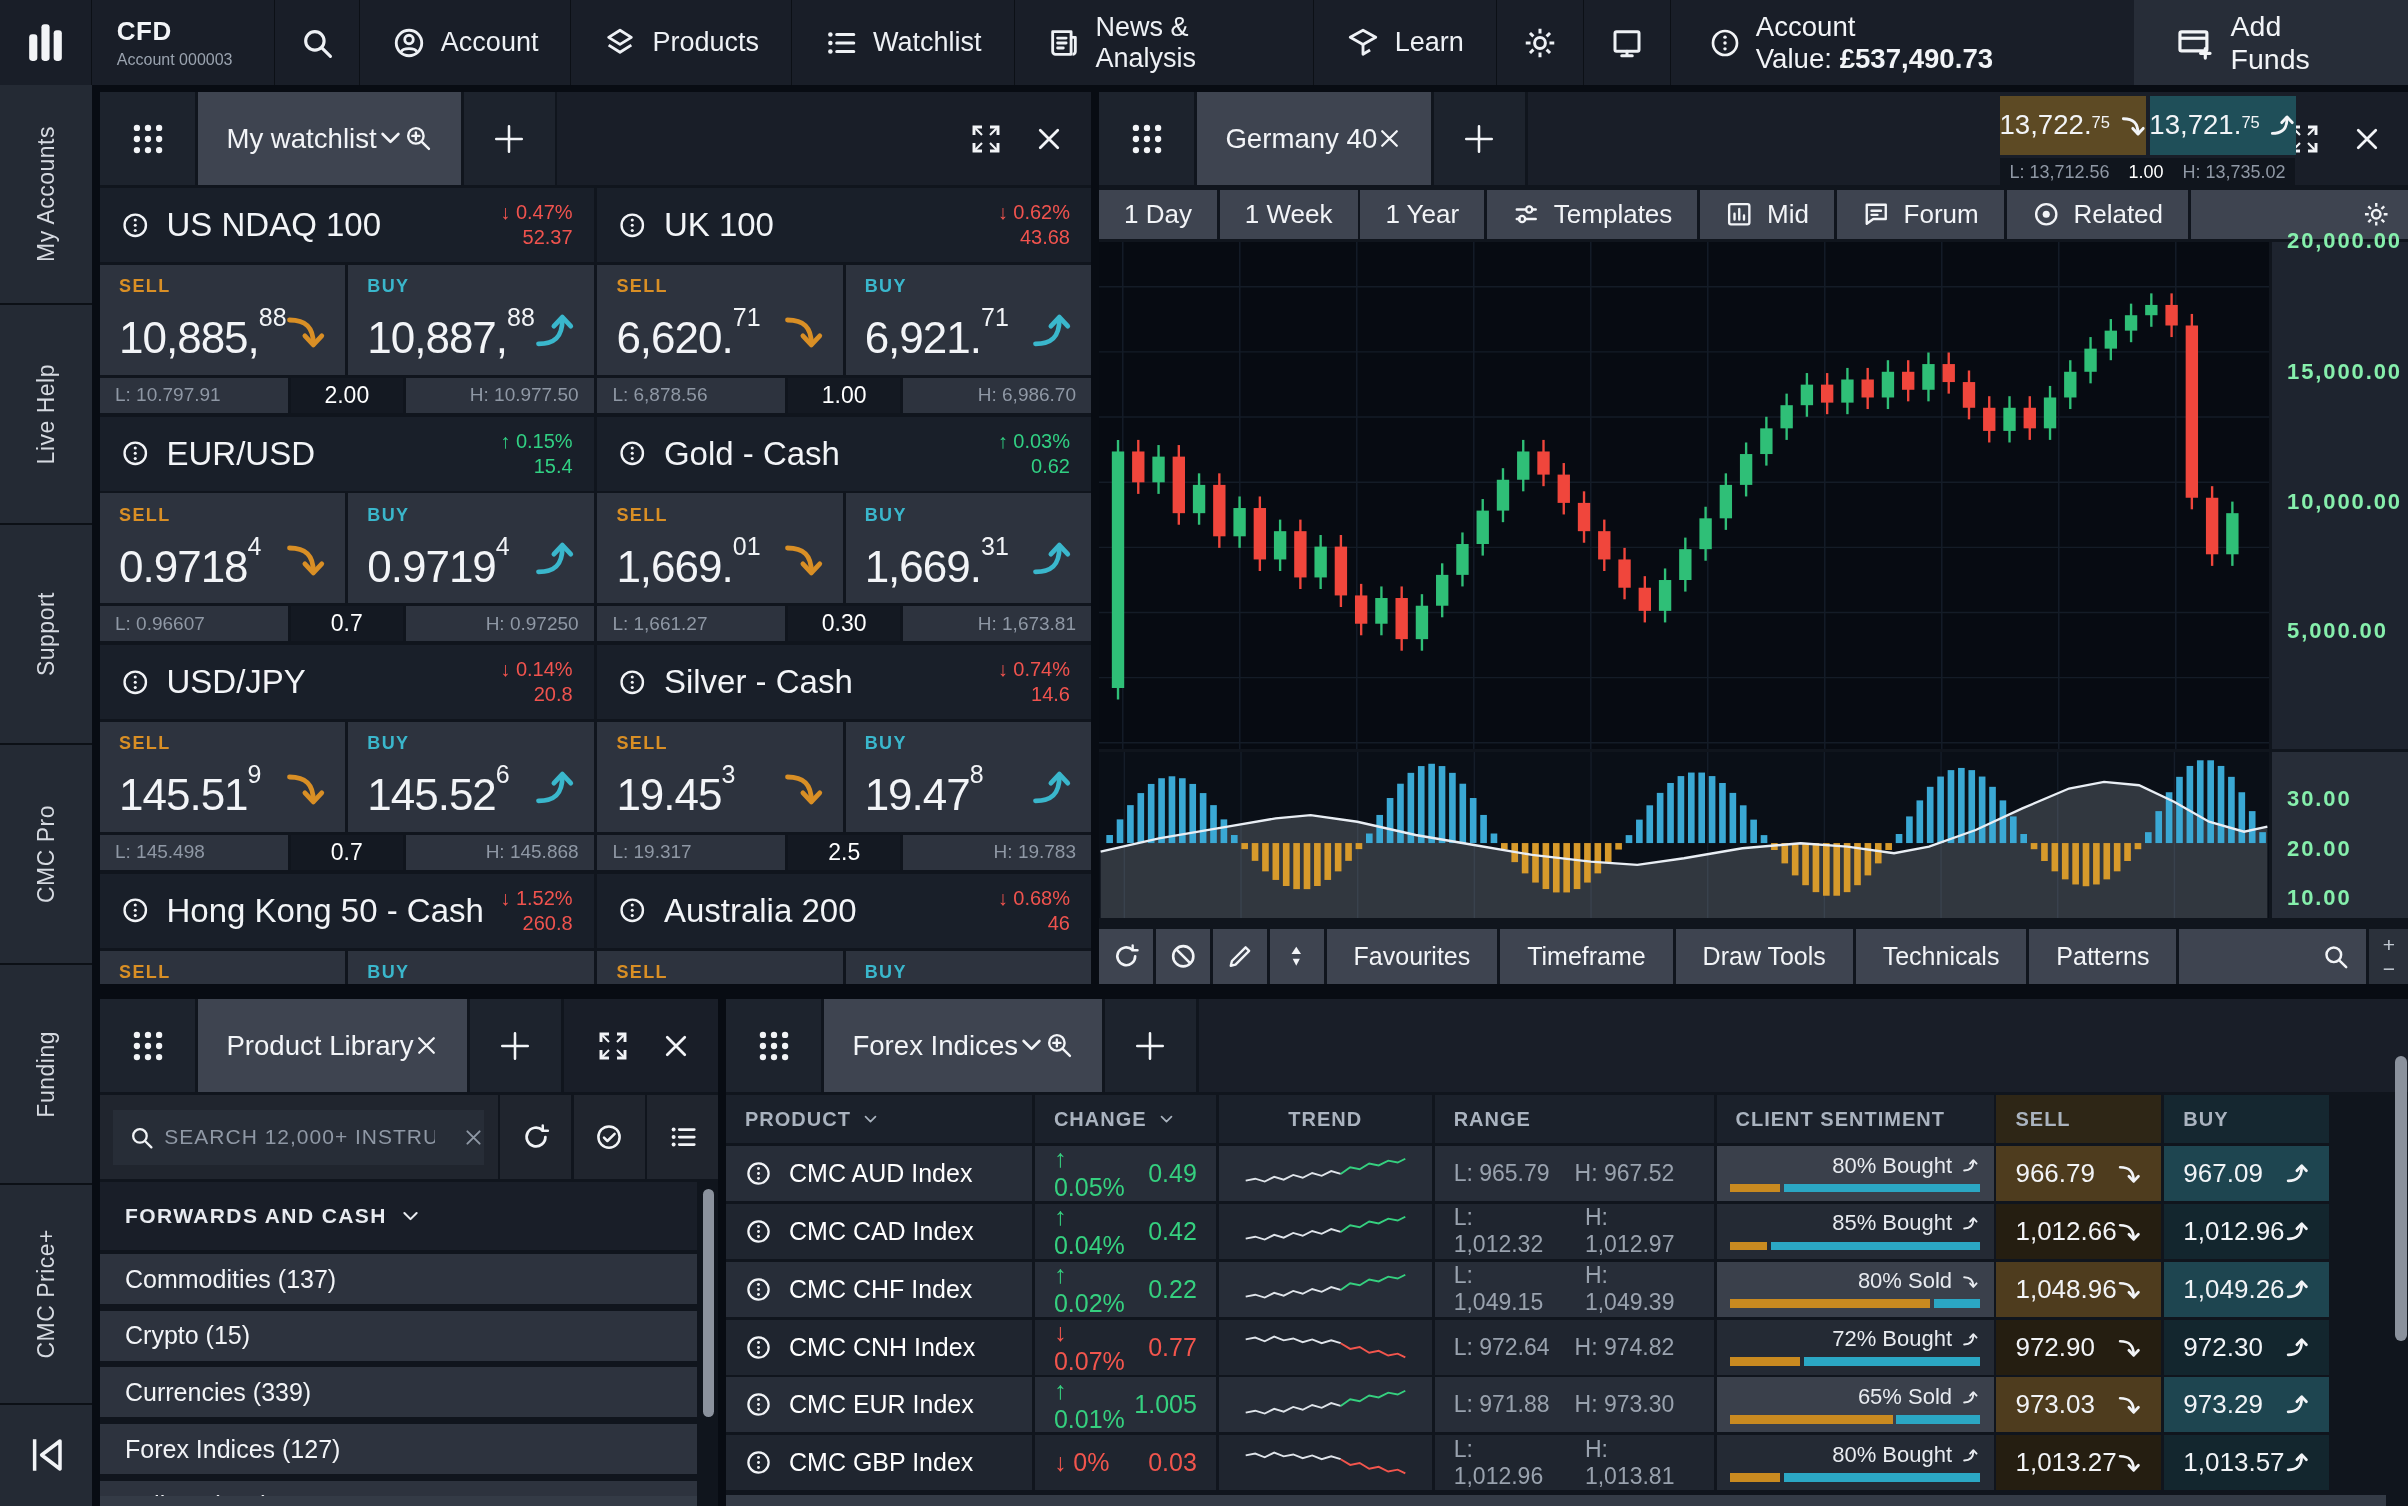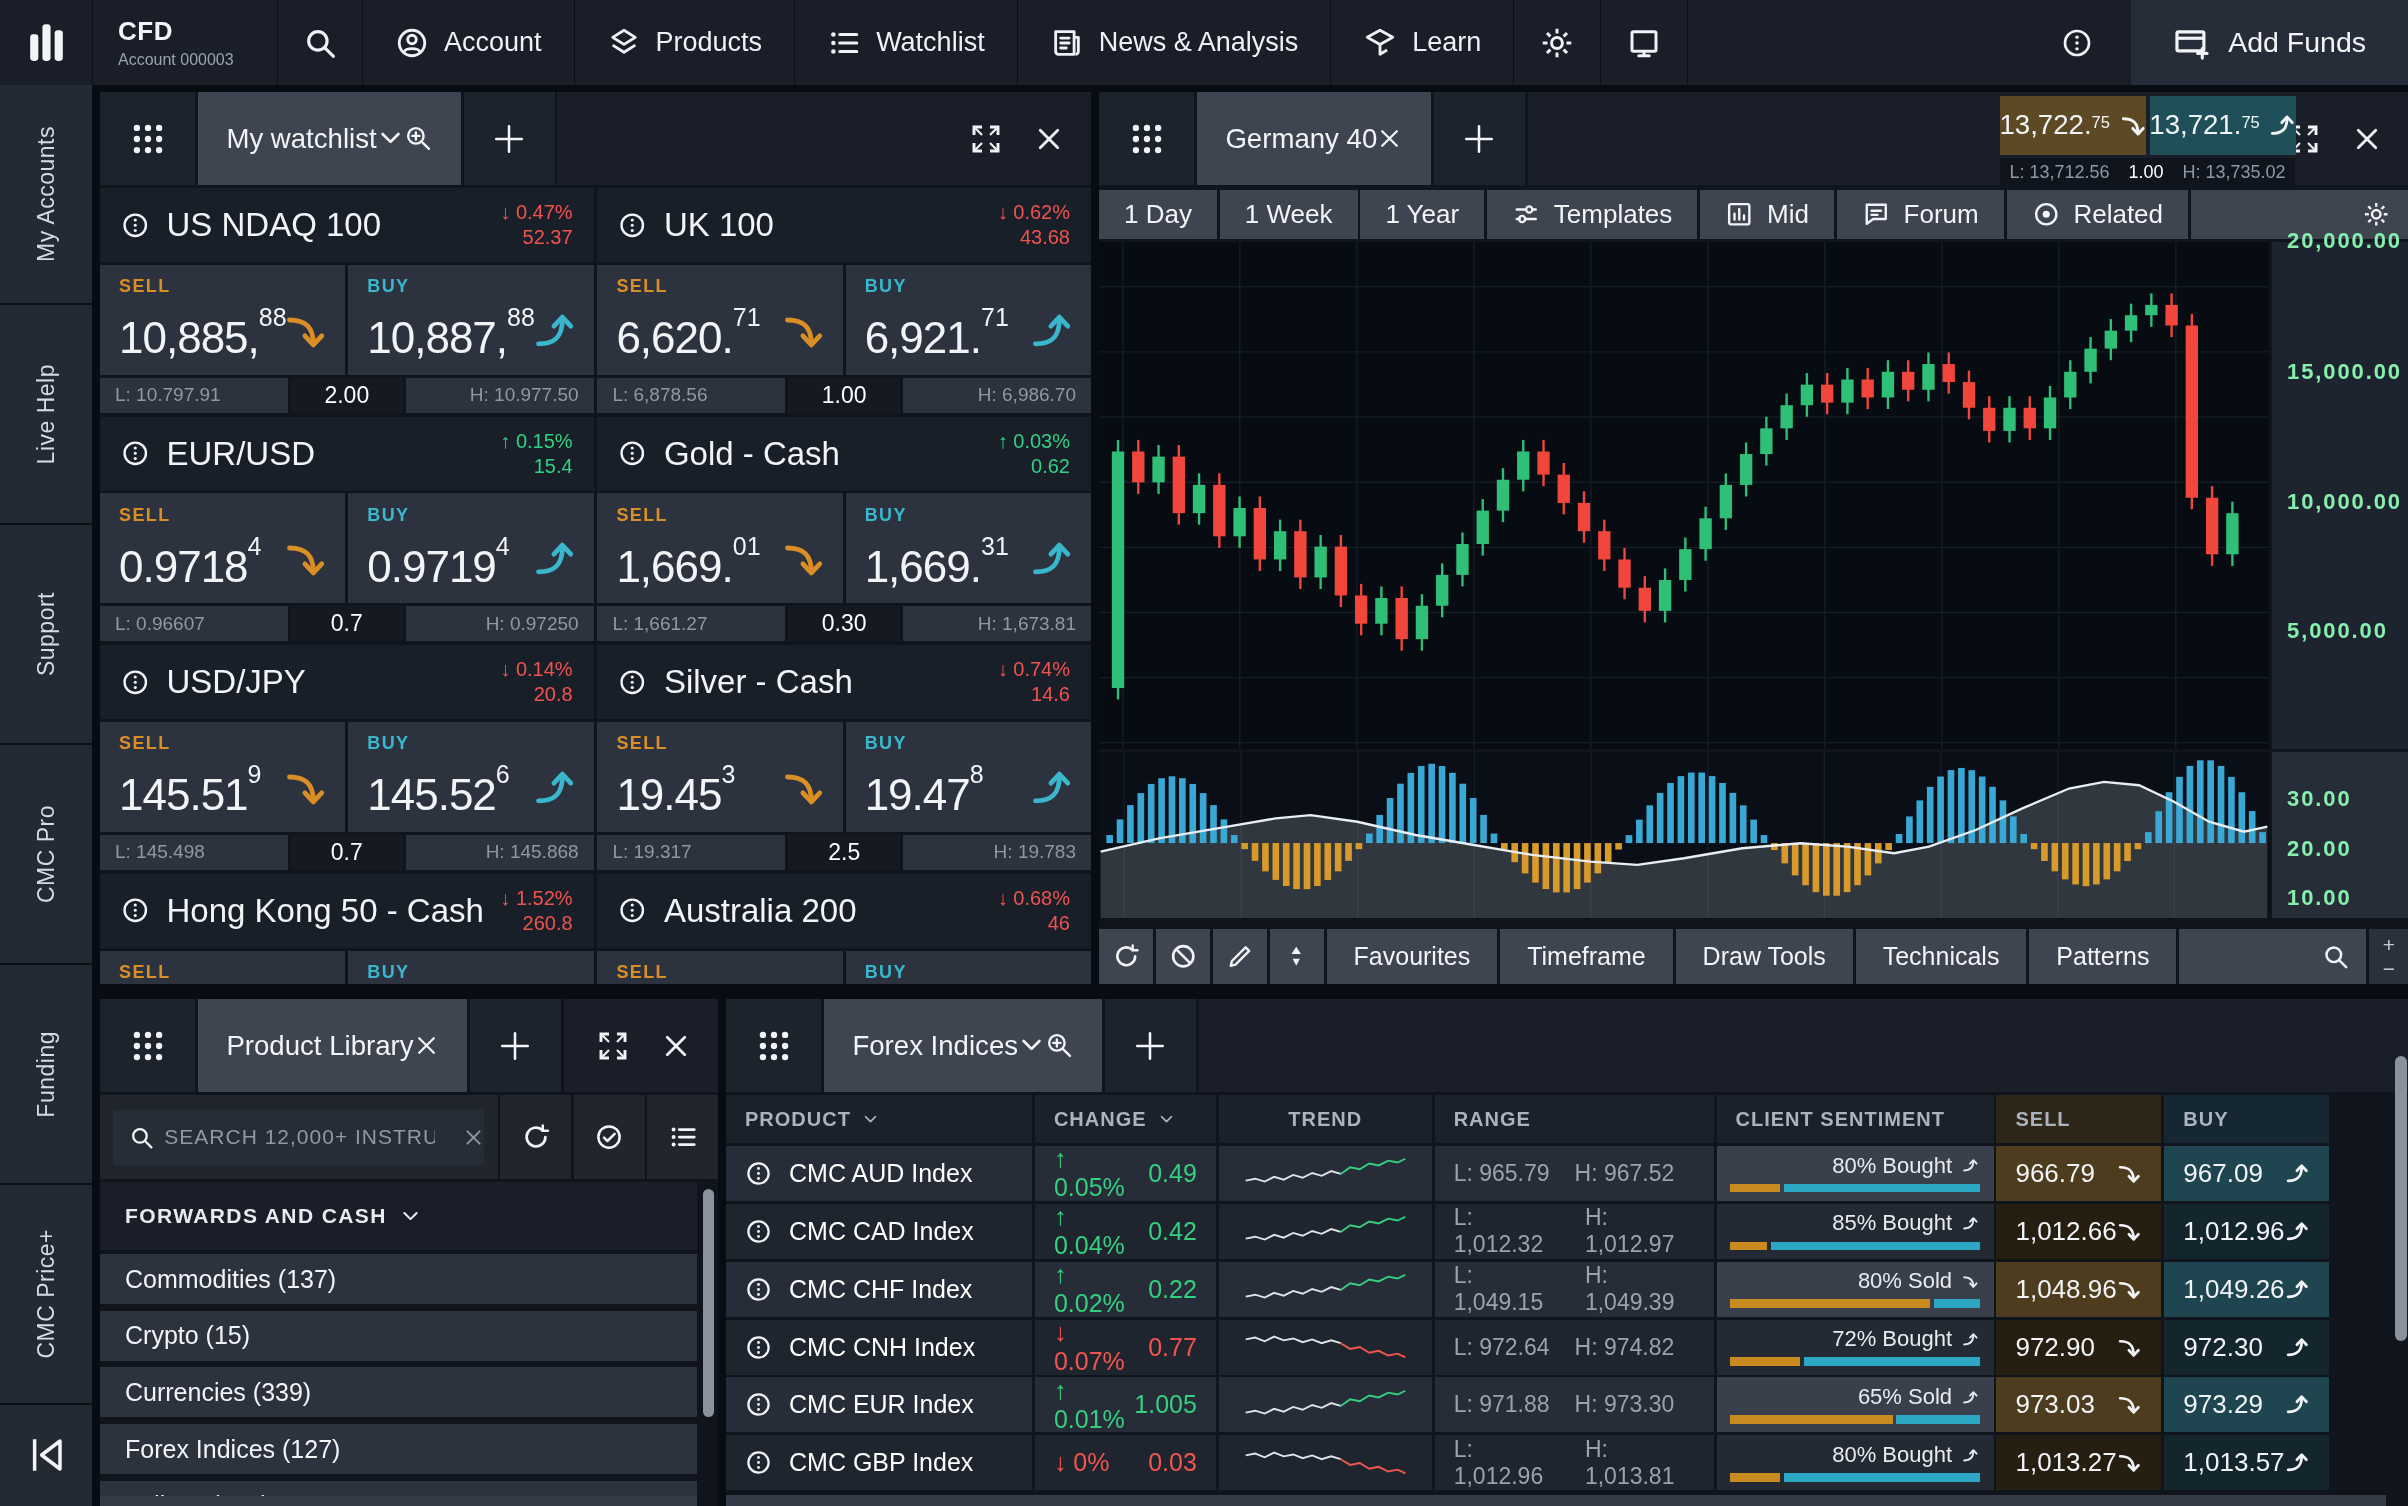--- a/index.html
+++ b/index.html
@@ -223,20 +223,21 @@
       <span class="icn">
           <svg viewBox="0 0 24 24" fill="none" stroke="currentColor" stroke-width="2" width="32" height="32">
             <circle cx="12" cy="12" r="9"></circle>
             <g fill="currentColor" stroke="none">
               <circle cx="12" cy="7.6" r="1.3"></circle>
               <circle cx="12" cy="12" r="1.3"></circle>
               <circle cx="12" cy="16.4" r="1.3"></circle>
             </g>
           </svg>
         </span>
+      <span><span>Account Value:</span>&nbsp;<b>£537,490.73</b></span>
     </div>
     <div class="tb-addfunds">
       <span class="icn">
           <svg viewBox="0 0 24 24" fill="none" stroke="currentColor" stroke-width="2" width="38" height="38">
             <rect x="2.5" y="5" width="17" height="12" rx="1"></rect>
             <path d="M2.5 9h17"></path>
             <path d="M18.5 15.5v6M15.5 18.5h6" stroke-linecap="round"></path>
           </svg>
         </span>
       <span>Add Funds</span>

